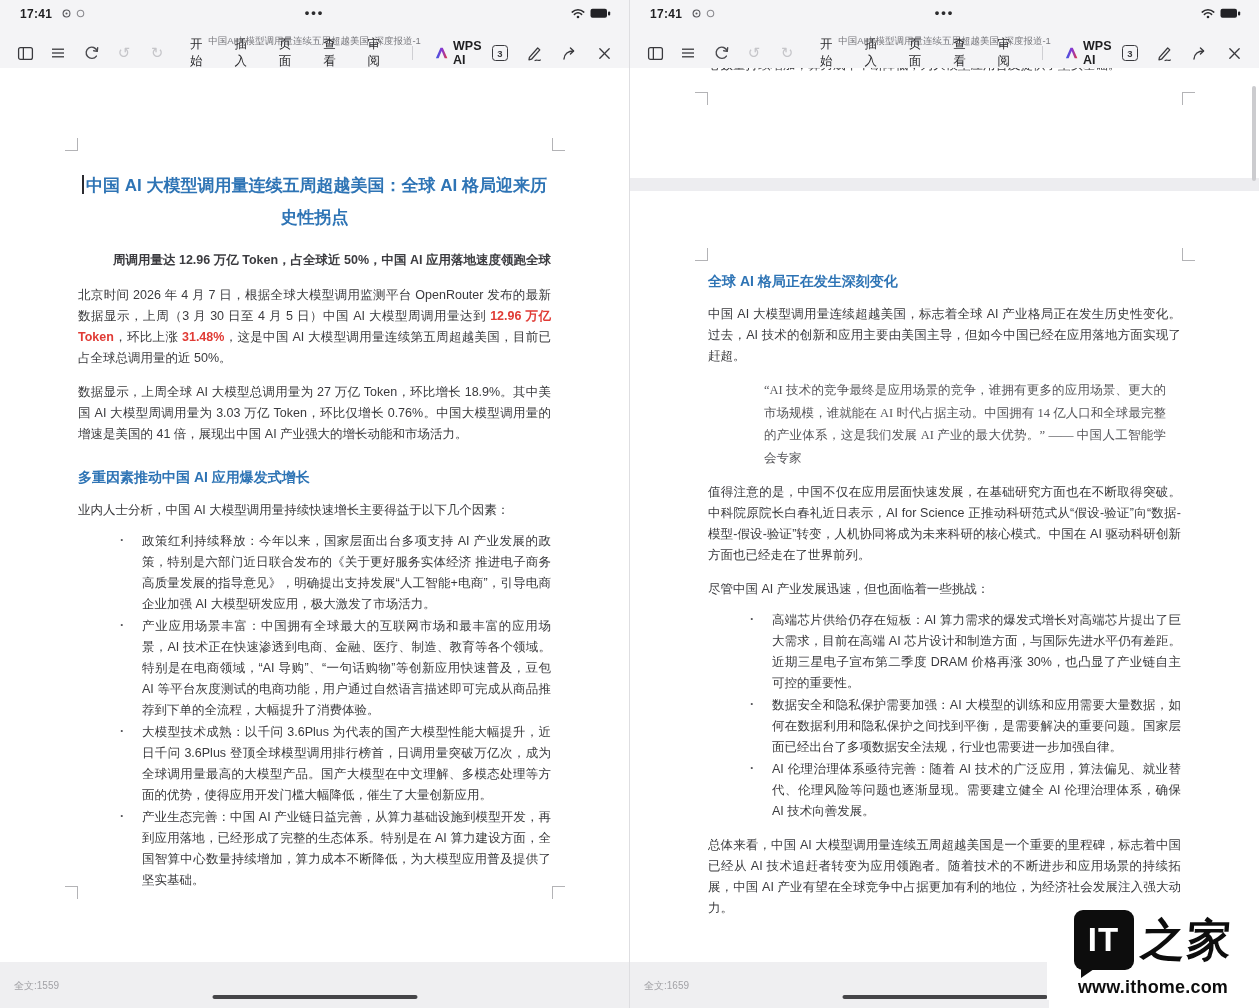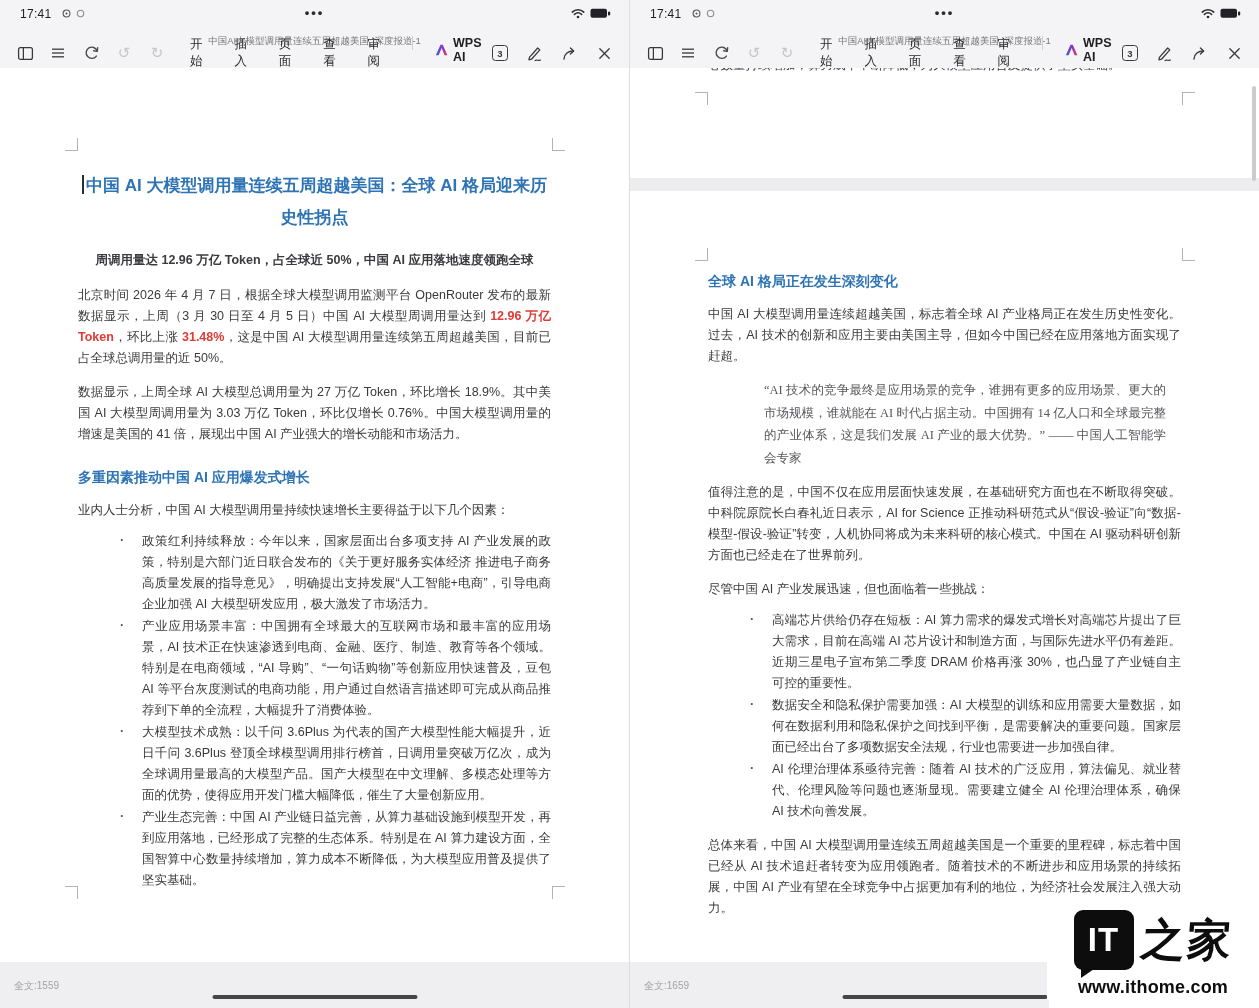--- a/index.html
+++ b/index.html
@@ -9,49 +9,49 @@
     font-family:"Liberation Sans","DejaVu Sans",sans-serif;
     -webkit-font-smoothing:antialiased;
   }
   .pane{position:absolute;top:0;width:629px;height:1008px;background:#fff;overflow:hidden;}
   #pane-left{left:0;}
   #pane-right{left:630px;}
   .pane-divider{position:absolute;left:629px;top:0;width:1px;height:1008px;background:#dedee1;z-index:60;}
 
   
   .chrome{position:absolute;top:0;left:0;right:0;height:68px;background:#f4f4f6;z-index:10;}
-  .time{position:absolute;left:20px;top:7px;font-size:12px;font-weight:normal;color:#1f1f21;letter-spacing:.3px;}
+  .time{position:absolute;left:20px;top:7px;font-size:12px;font-weight:bold;color:#1f1f21;letter-spacing:.3px;}
   .status-mini{position:absolute;left:62px;top:9px;display:flex;gap:5px;align-items:center;}
   .dots{position:absolute;left:0;right:0;top:5px;text-align:center;font-size:13px;font-weight:bold;color:#2c2c2e;letter-spacing:2px;}
   .net{position:absolute;right:18px;top:8px;display:flex;gap:5px;align-items:center;}
   .doc-name{position:absolute;left:0;right:0;top:35px;text-align:center;font-size:9.5px;color:#76767b;}
   .toolbar{position:absolute;left:0;right:0;top:40px;height:26px;display:flex;align-items:center;padding:0 16px;box-sizing:border-box;}
   .tb-left{display:flex;gap:15px;align-items:center;}
-  .tb-tabs{display:flex;gap:22px;align-items:flex-start;margin-left:24px;font-size:12.5px;color:#29292c;}
+  .tb-tabs{display:flex;gap:22px;align-items:center;margin-left:24px;font-size:12.5px;color:#29292c;}
   .tb-tabs .tab{cursor:default;}
   .tb-sep{width:1px;height:14px;background:#cfcfd3;}
   .wps-ai{display:flex;gap:5px;align-items:center;font-size:12.5px;font-weight:bold;color:#1e1e20;}
   .tb-right{margin-left:auto;display:flex;gap:17px;align-items:center;}
   .icon-btn{display:flex;align-items:center;justify-content:center;width:18px;height:18px;}
   .arrow-glyph{font-size:15px;line-height:15px;color:#c6c6ca;font-family:"DejaVu Sans",sans-serif;}
   .page-badge{width:14px;height:14px;border:1.3px solid #39393d;border-radius:3.5px;font-size:9.5px;color:#39393d;
     display:flex;align-items:center;justify-content:center;font-weight:bold;}
 
   
   .doc-area{position:absolute;top:68px;left:0;right:0;bottom:46px;background:#fff;overflow:hidden;z-index:2;}
   .mark{position:absolute;width:12px;height:12px;}
   .mark.tl{border-right:1px solid #b3b3b6;border-bottom:1px solid #b3b3b6;}
   .mark.tr{border-left:1px solid #b3b3b6;border-bottom:1px solid #b3b3b6;}
   .mark.bl{border-right:1px solid #b3b3b6;border-top:1px solid #b3b3b6;}
   .mark.br{border-left:1px solid #b3b3b6;border-top:1px solid #b3b3b6;}
 
   .content{width:473px;margin:0 auto;}
   .doc-title{margin:0;padding-top:102px;font-size:17px;line-height:32px;font-weight:bold;color:#2e74b5;text-align:center;}
   .caret{display:inline-block;width:2px;height:19px;background:#2b2b30;vertical-align:-3px;margin-right:2px;}
-  .doc-subtitle{margin:14px 0 0;font-size:12.5px;line-height:24px;font-weight:bold;color:#3b3b3f;text-align:center;}
+  .doc-subtitle{margin:14px 0 0;font-size:12.5px;line-height:24px;font-weight:bold;color:#3b3b3f;text-align:right;}
   .body-p{margin:13px 0 0;font-size:12.5px;line-height:21px;color:#3a3a3d;text-align:justify;}
   .red{color:#e03b35;font-weight:bold;}
   .section-h{margin:22px 0 0;font-size:14px;line-height:20px;font-weight:bold;color:#2e74b5;}
   ul.doc-list{list-style:none;margin:10px 0 0;padding:0;}
   ul.doc-list li{position:relative;padding-left:64px;margin-top:1px;font-size:12.5px;line-height:21px;color:#3a3a3d;text-align:justify;}
   ul.doc-list li::before{content:"·";position:absolute;left:42px;top:-1px;color:#56565a;font-weight:bold;}
   .quote-p{margin:12px 0 0 56px;width:402px;font-size:12.5px;line-height:22.5px;color:#57575b;text-align:justify;font-family:Liberation Serif, serif;}
 
   
   .clip-line{position:absolute;top:-13px;left:78px;width:473px;font-size:12.5px;line-height:20px;color:#3a3a3d;text-align:justify;}

